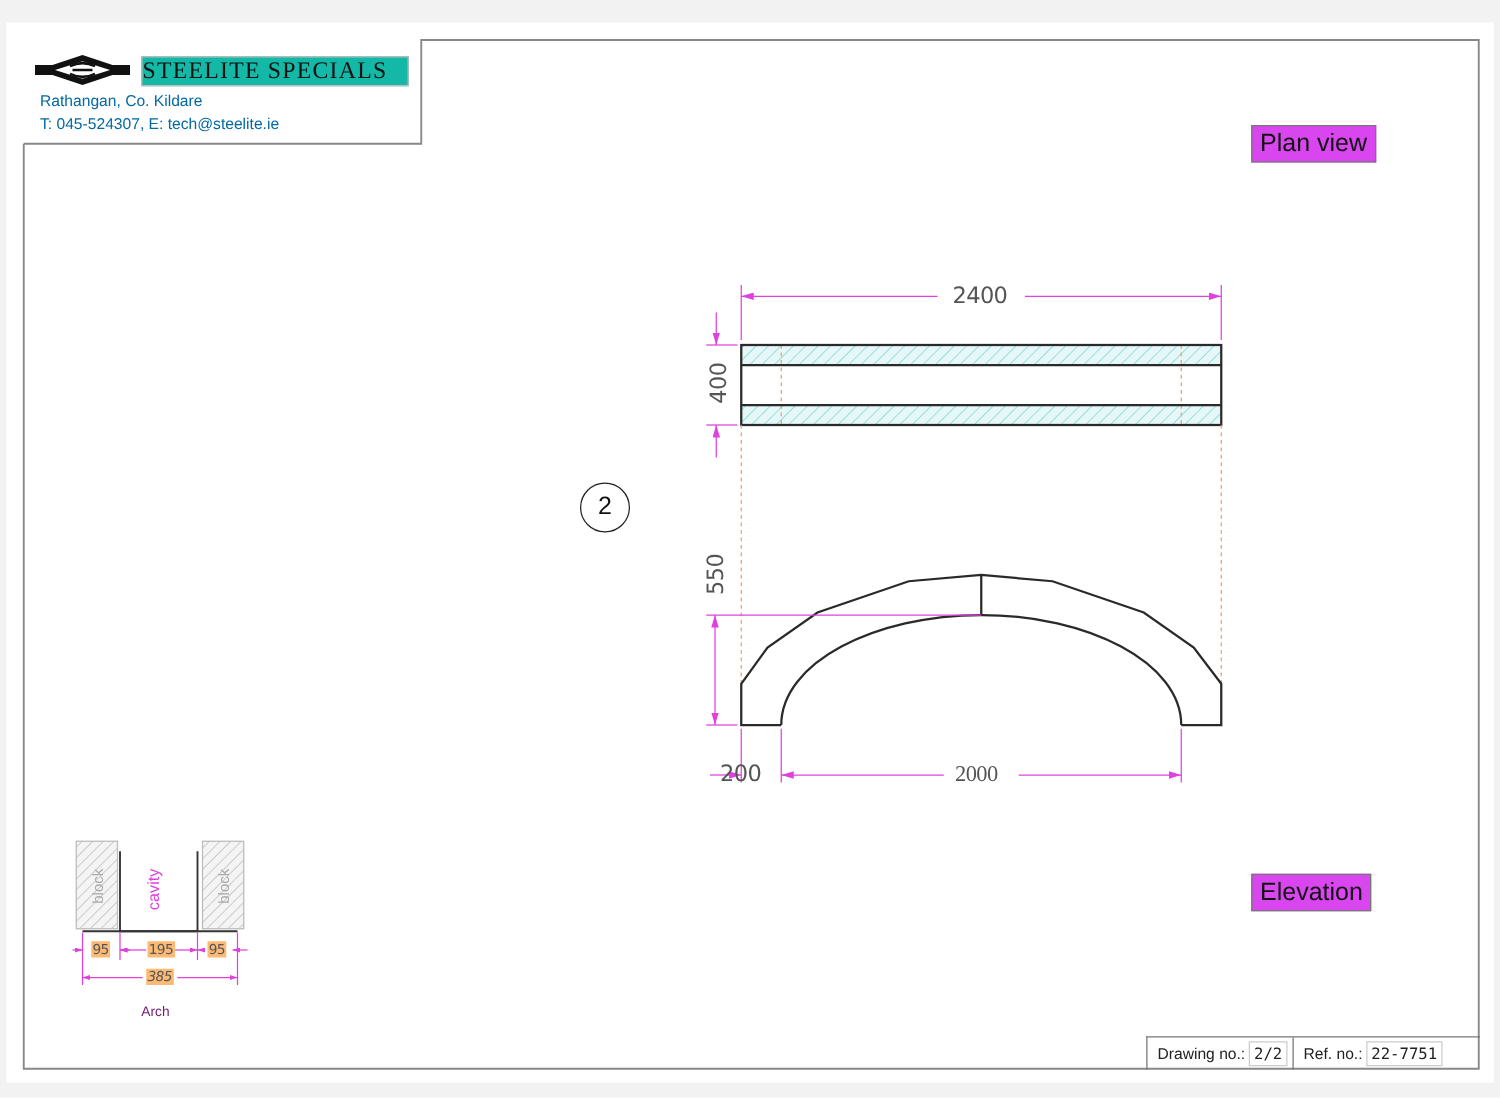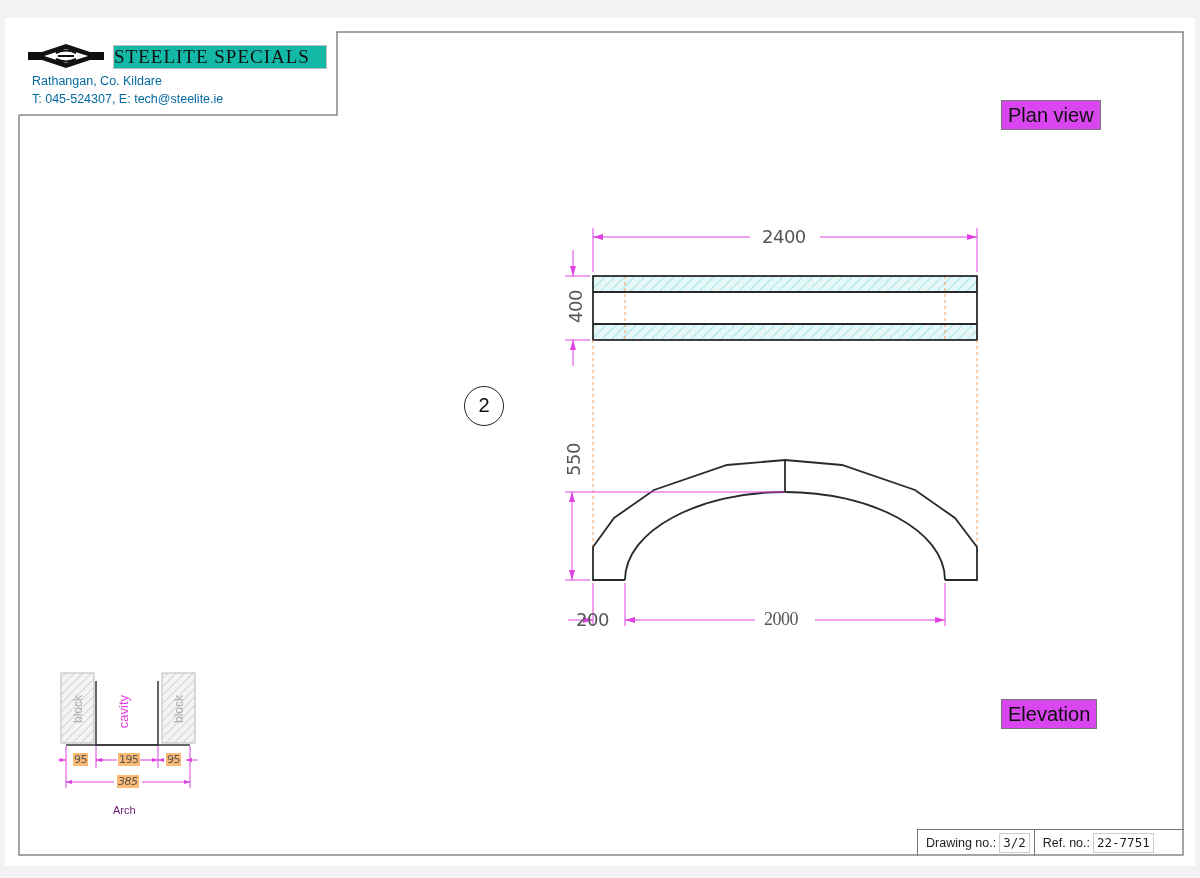--- a/index.html
+++ b/index.html
@@ -177,19 +177,19 @@
 <div class="rot-label" style="left:159px; top:702px; width:40px; text-align:center; color:#aaa;">block</div>
 <div class="small-dim" style="left:73px; top:753px;">95</div>
 <div class="small-dim" style="left:118px; top:753px;">195</div>
 <div class="small-dim" style="left:166px; top:753px;">95</div>
 <div class="small-dim" style="left:117px; top:775px;font-style:italic;">385</div>
 <div class="arch-caption">Arch</div>
 
 <div class="titleblock">
   <div class="tb-cell">
     <span>Drawing no.:</span>
-    <span class="tb-value">3/2</span>
+    <span class="tb-value">2/2</span>
   </div>
   <div class="tb-cell">
     <span>Ref. no.:</span>
     <span class="tb-value">22-7751</span>
   </div>
 </div>
 
 </body></html>

